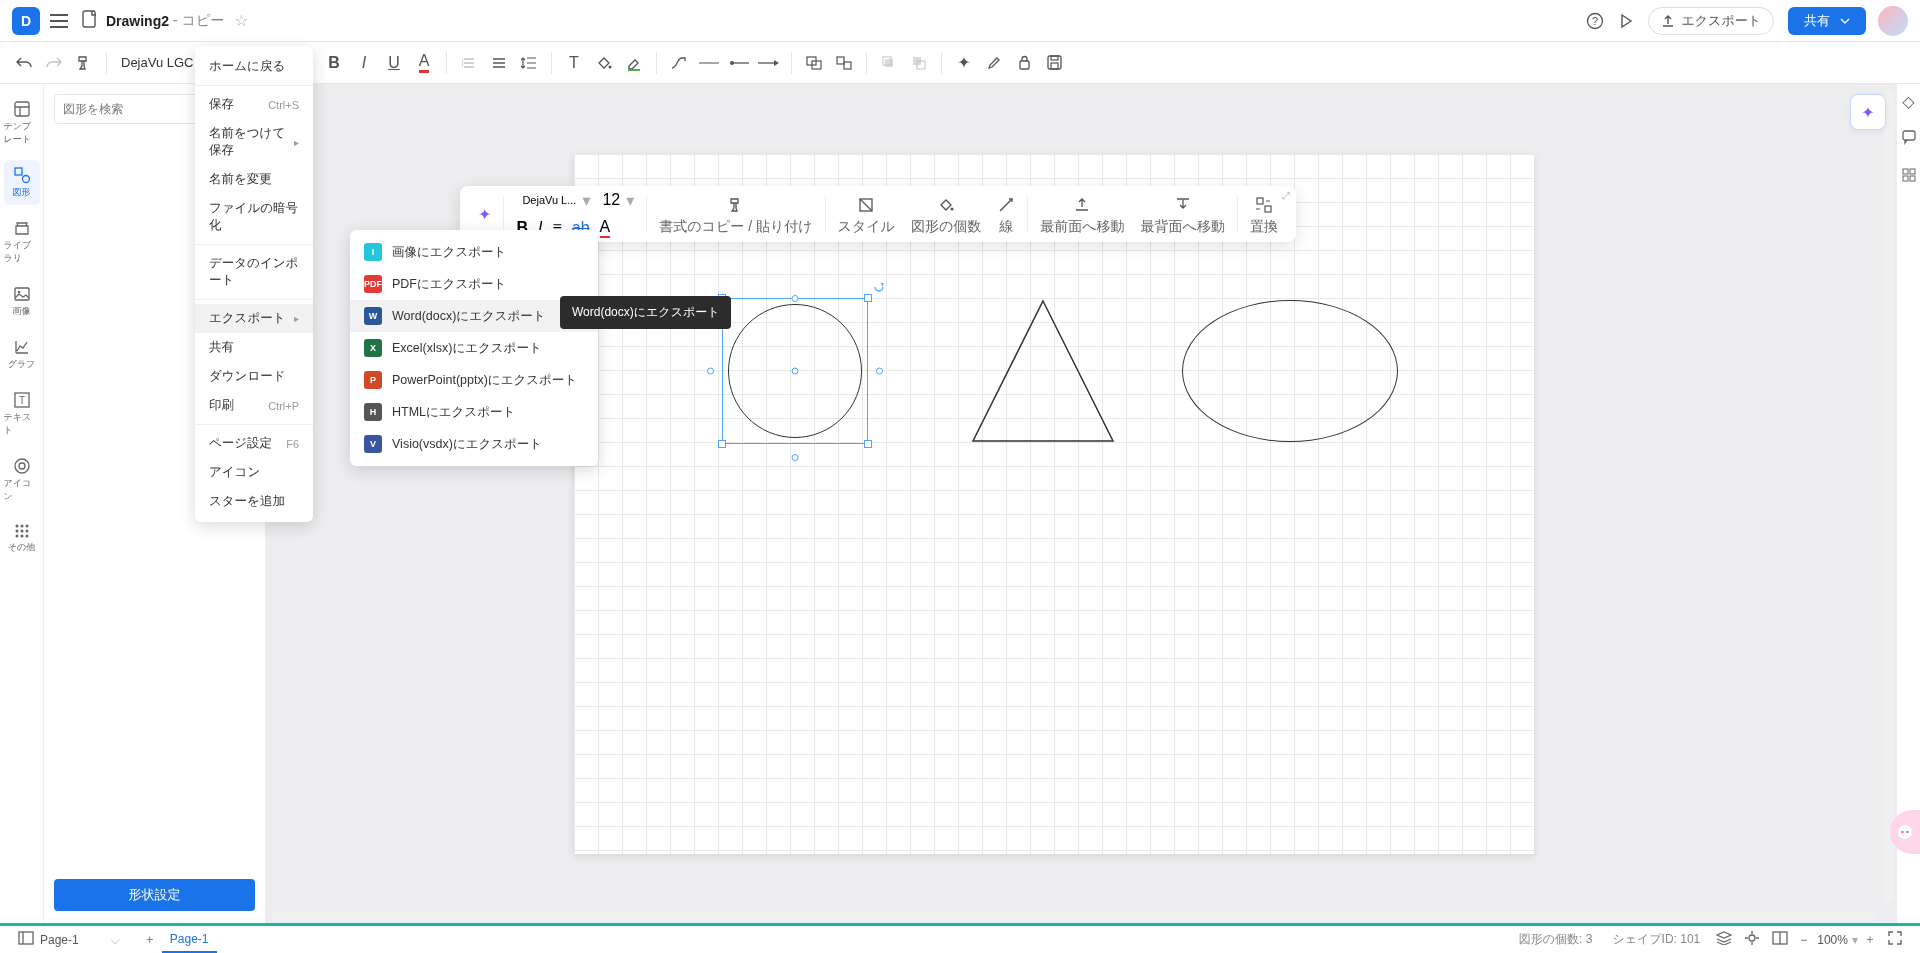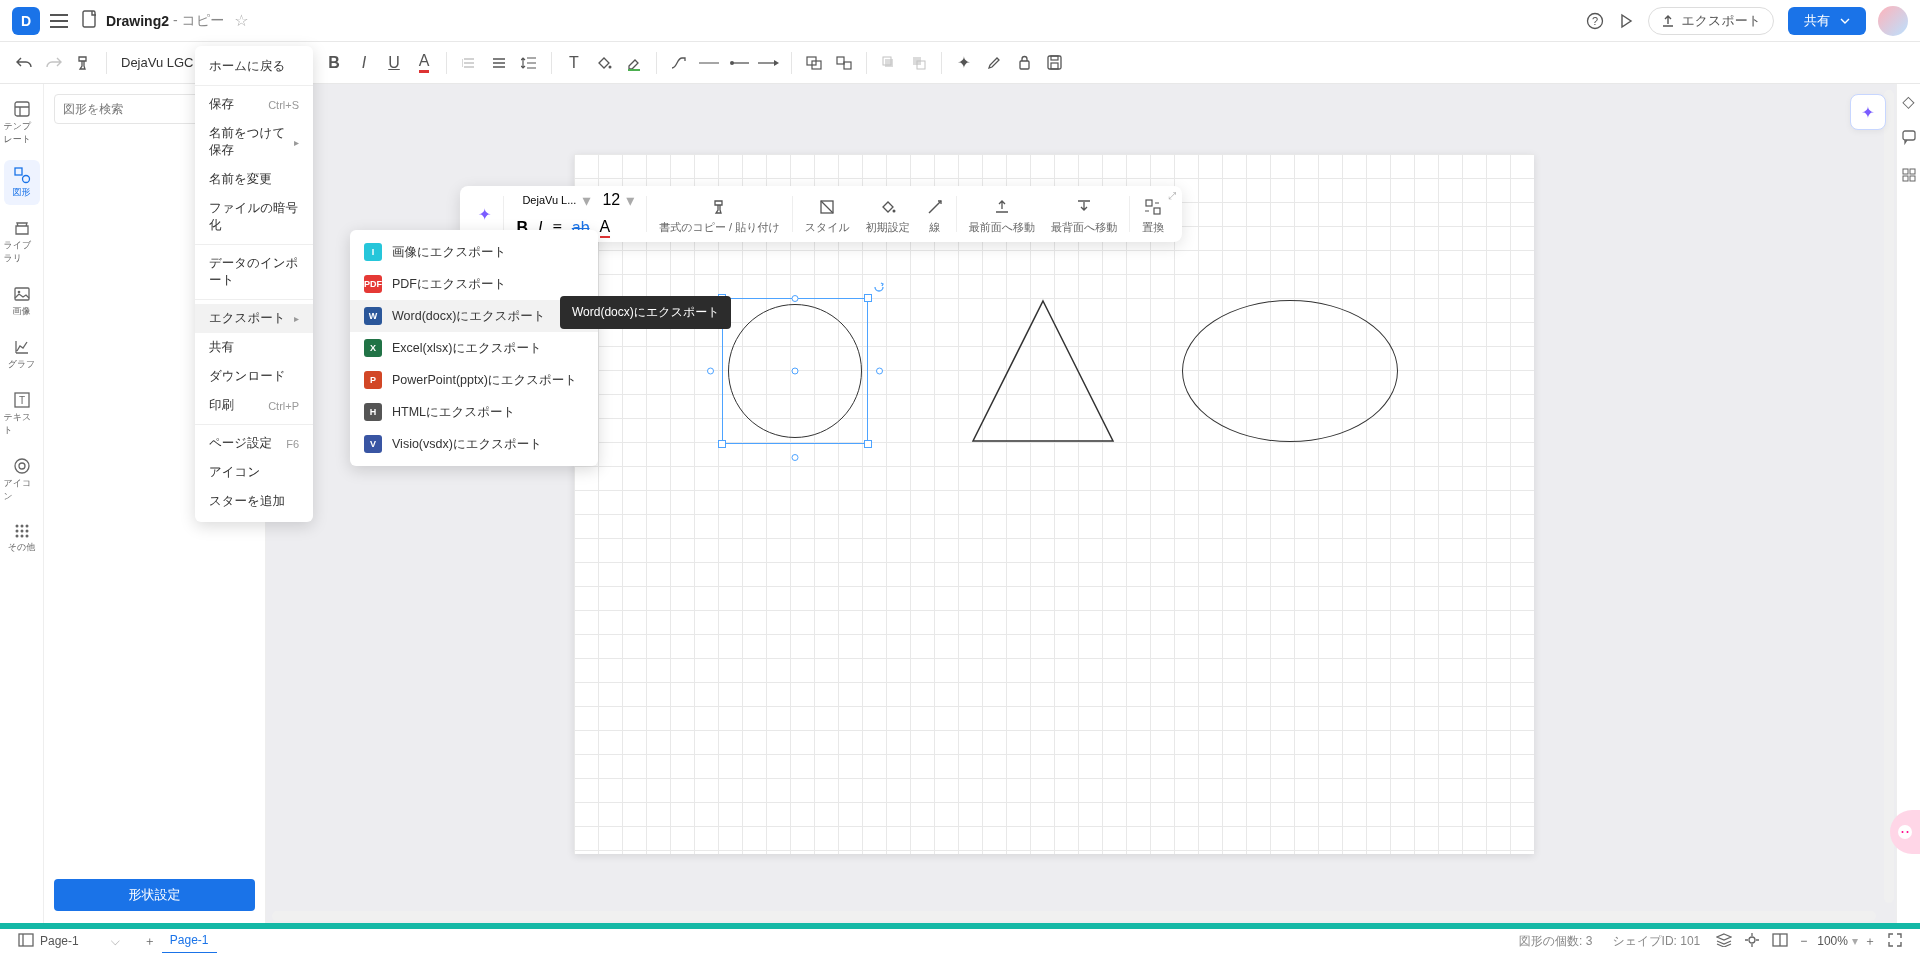--- a/index.html
+++ b/index.html
@@ -69,26 +69,26 @@
 .menu2 .mi.hl { background: #f2f2f2; }
 .menu2 .ico { width: 18px; height: 18px; border-radius: 3px; display: flex; align-items: center; justify-content: center; font-size: 9px; font-weight: bold; color: #fff; }
 
 
 .tooltip { position: absolute; left: 560px; top: 296px; background: #2c2c2c; color: #fff; padding: 8px 12px; border-radius: 4px; font-size: 12px; z-index: 200; white-space: nowrap; }
 
 
 .ctx-bar { position: absolute; left: 460px; top: 186px; height: 56px; background: #fff; border-radius: 8px; box-shadow: 0 4px 16px rgba(0,0,0,0.12); display: flex; align-items: center; padding: 0 10px; z-index: 50; }
 .ctx-group { display: flex; flex-direction: column; align-items: center; justify-content: center; padding: 0 8px; height: 100%; }
 .ctx-group .icons { display: flex; gap: 6px; align-items: center; height: 26px; }
-.ctx-group .glabel { font-size: 11px; color: #666; text-align: center; }
+.ctx-group .glabel { font-size: 14px; color: #666; text-align: center; }
 .ctx-sep { width: 1px; height: 36px; background: #eee; margin: 0 4px; }
 .ctx-font { border: none; font-size: 11px; width: 60px; text-align: right; }
 
 
-.bottom { position: absolute; left: 0; right: 0; bottom: 0; height: 30px; background: #fff; border-top: 6px solid #14b8a6; display: flex; align-items: center; padding: 0 12px; font-size: 12px; color: #555; }
+.bottom { position: absolute; left: 0; right: 0; bottom: 0; height: 30px; background: #fff; border-top: 3px solid #14b8a6; display: flex; align-items: center; padding: 0 12px; font-size: 12px; color: #555; }
 .bottom .page-sel { margin-right: 18px; display:flex; align-items:center; gap:4px;}
 .bottom .page-tab { color: #1a73e8; border-bottom: 2px solid #1a73e8; padding: 5px 8px; }
 .bottom .spacer { flex: 1; }
 .bottom .stat { margin: 0 10px; color: #888; }
 .bottom .bicon { margin: 0 6px; cursor:pointer; color:#666; }
 
 
 .chat-fab { position: absolute; right: 0; top: 810px; width: 30px; height: 44px; background: #ffd6e7; border-radius: 22px 0 0 22px; display:flex; align-items:center; justify-content:center; }
 
 .scroll-track { position:absolute; background:#f0f0f0; }
@@ -403,21 +403,21 @@
         </div>
       <span class="glabel">スタイル</span>
     </div>
     <div class="ctx-group">
       <div class="icons">
           <svg width="18" height="18" viewBox="0 0 18 18">
             <path d="M4 9l5-5 5 5-5 5z" fill="none" stroke="#555" stroke-width="1.3"></path>
             <circle cx="15" cy="13" r="1.5" fill="#555"></circle>
           </svg>
         </div>
-      <span class="glabel">初期設定</span>
+      <span class="glabel">図形の個数</span>
     </div>
     <div class="ctx-group">
       <div class="icons">
           <svg width="18" height="18" viewBox="0 0 18 18">
             <path d="M3 15L15 3" stroke="#555" stroke-width="1.5"></path>
             <path d="M12 3h3v3" fill="none" stroke="#555" stroke-width="1.3"></path>
           </svg>
         </div>
       <span class="glabel">線</span>
     </div>

